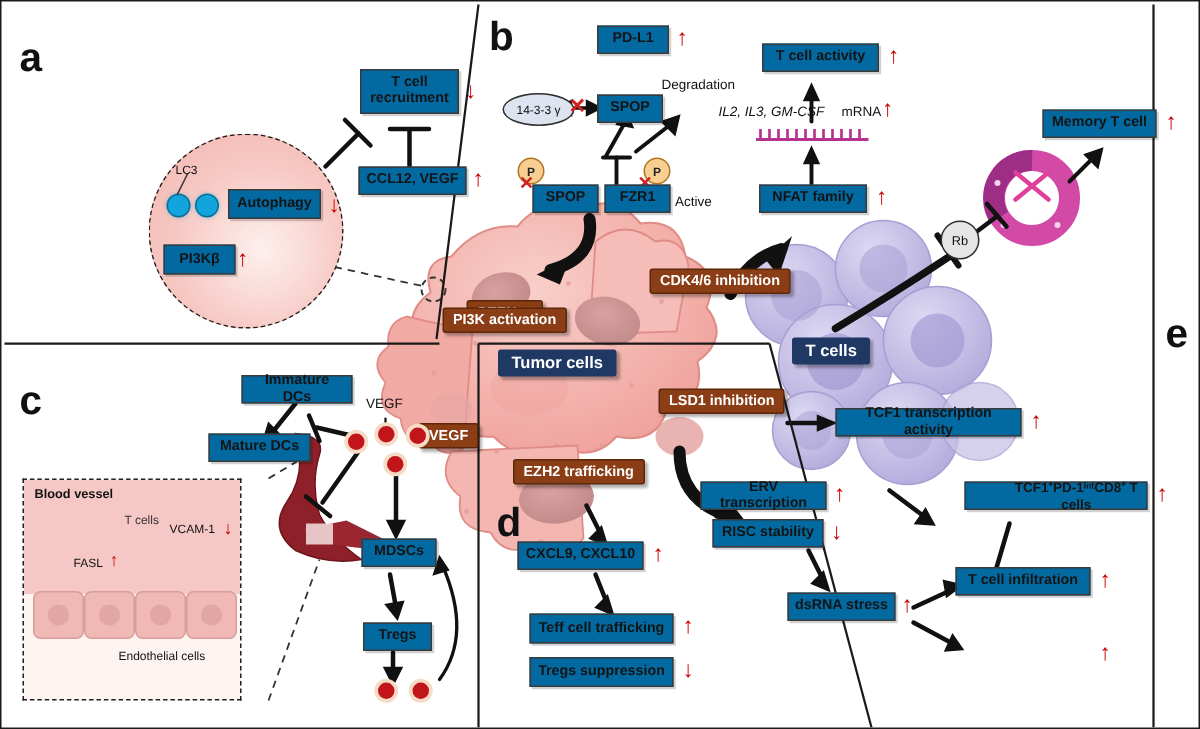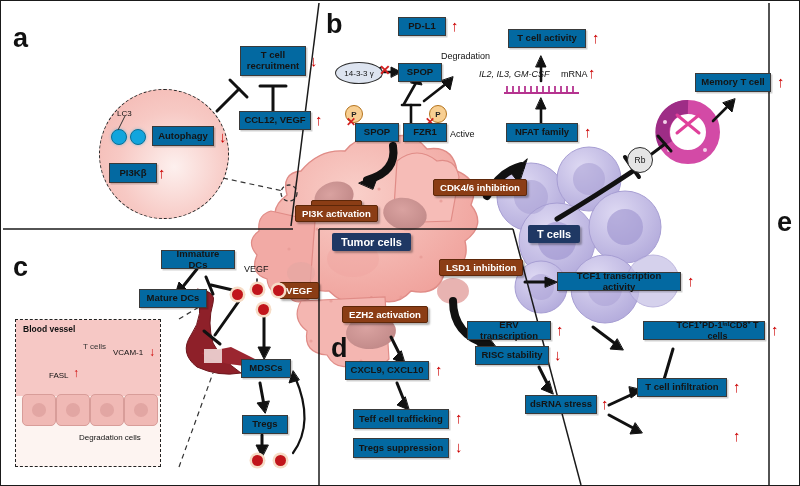--- a/index.html
+++ b/index.html
@@ -380,21 +380,21 @@
 
   <div class="tag it" style="left:310px;top:199px;">
     <span>PTEN</span>
       <sup style="font-size:6.5px;font-style:normal;">null</sup>
   </div>
   <div class="tag" style="left:294px;top:204px;">PI3K activation</div>
   <div class="navy" style="left:331px;top:232px;">Tumor cells</div>
   <div class="navy" style="left:527px;top:224px;">T cells</div>
   <div class="tag" style="left:432px;top:178px;">CDK4/6 inhibition</div>
   <div class="tag" style="left:438px;top:258px;">LSD1 inhibition</div>
-  <div class="tag" style="left:341px;top:305px;">EZH2 activation</div>
+  <div class="tag" style="left:341px;top:305px;">EZH2 trafficking</div>
   <div class="tag" style="left:278px;top:281px;">VEGF</div>
 
   <div class="bx" style="left:160px;top:249px;width:74px;height:19px;">Immature DCs</div>
   <div class="bx" style="left:138px;top:288px;width:68px;height:19px;">Mature DCs</div>
 
   <div class="txt" style="left:243px;top:263px;">VEGF</div>
   <div class="vdot" style="left:231px;top:288px;width:11px;height:11px;"></div>
   <div class="vdot" style="left:251px;top:283px;width:11px;height:11px;"></div>
   <div class="vdot" style="left:272px;top:284px;width:11px;height:11px;"></div>
   <div class="vdot" style="left:257px;top:303px;width:11px;height:11px;"></div>
@@ -410,21 +410,21 @@
     <div class="endo" style="left:40px;top:74px;width:32px;height:30px;"></div>
     <div class="endo" style="left:74px;top:74px;width:32px;height:30px;"></div>
     <div class="endo" style="left:108px;top:74px;width:32px;height:30px;"></div>
   </div>
   <div class="txt bold" style="left:22px;top:323px;font-size:8.5px;">Blood vessel</div>
   <div class="txt" style="left:82px;top:341px;font-size:8px;color:#333;">T cells</div>
   <div class="txt" style="left:112px;top:347px;font-size:8px;">VCAM-1</div>
   <div class="rarr sm" style="left:148px;top:345px;">↓</div>
   <div class="txt" style="left:48px;top:370px;font-size:8px;">FASL</div>
   <div class="rarr sm" style="left:72px;top:366px;">↑</div>
-  <div class="txt" style="left:78px;top:432px;font-size:8px;">Degradation cells</div>
+  <div class="txt" style="left:78px;top:432px;font-size:8px;">Endothelial cells</div>
 
   <div class="bx" style="left:344px;top:360px;width:84px;height:19px;">CXCL9, CXCL10</div>
   <div class="rarr" style="left:434px;top:361px;">↑</div>
 
   <div class="bx" style="left:352px;top:408px;width:96px;height:20px;">Teff cell trafficking</div>
   <div class="rarr" style="left:454px;top:409px;">↑</div>
 
   <div class="bx" style="left:352px;top:437px;width:96px;height:20px;">Tregs suppression</div>
   <div class="rarr" style="left:454px;top:438px;">↓</div>
 

